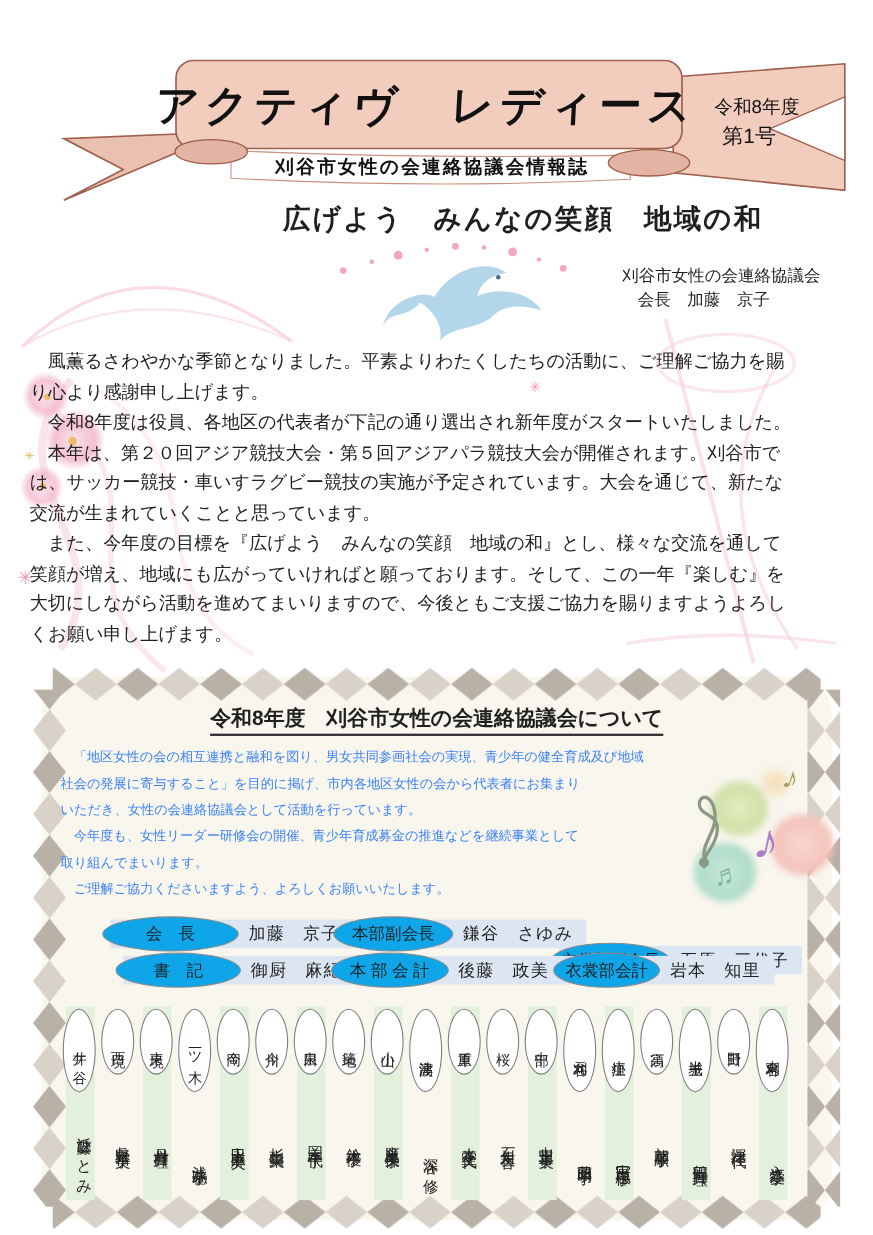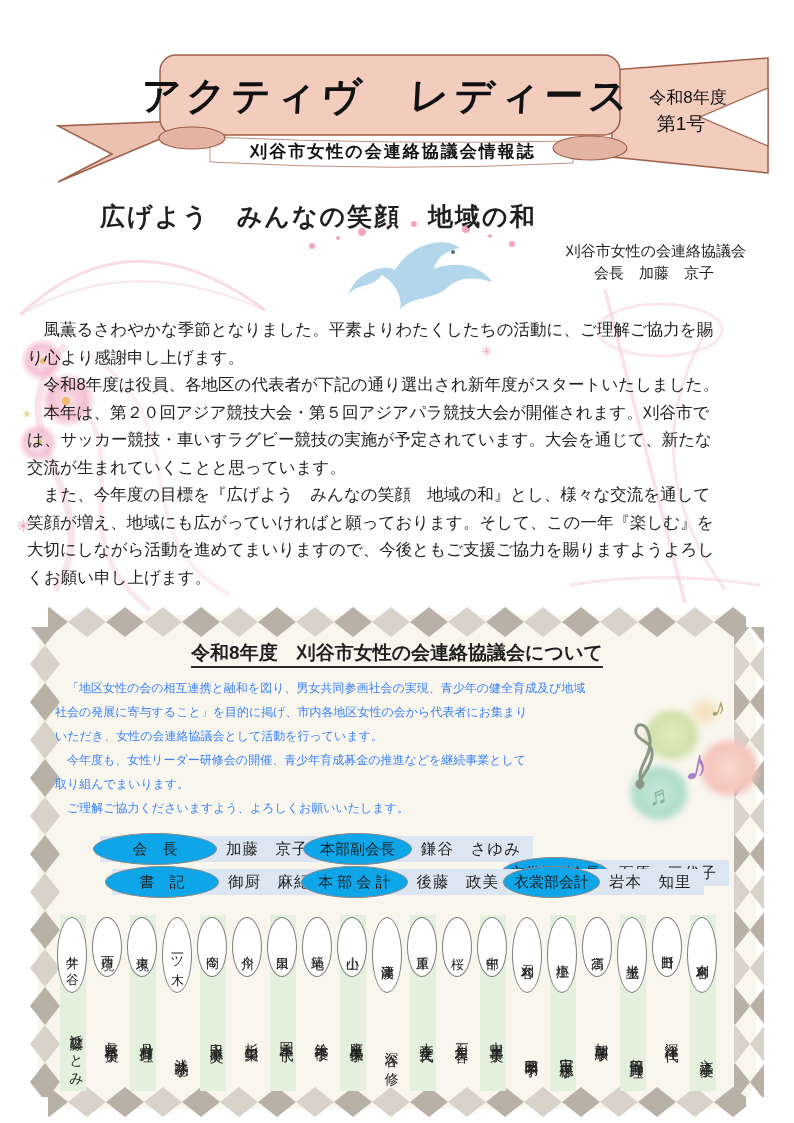--- a/index.html
+++ b/index.html
@@ -7,23 +7,23 @@
         font-family:"Liberation Sans","DejaVu Sans",sans-serif;color:#1f1f1f;}
   .abs{position:absolute;}
 
   
   .kairan{left:44px;top:38px;width:106px;height:72px;background:#fff;border:3px solid #151515;
           border-radius:16px;display:flex;align-items:center;justify-content:center;
           font-size:33px;font-weight:bold;letter-spacing:4px;z-index:6;}
   .ribbon-svg{left:55px;top:45px;z-index:4;}
   .ribbon-svg text{font-family:inherit;fill:#111;}
 
-  .headline{left:100px;top:200px;width:594px;text-align:left;font-size:25px;font-weight:bold;
+  .headline{left:100px;top:182px;width:594px;text-align:right;font-size:25px;font-weight:bold;
             letter-spacing:2px;z-index:5;}
-  .byline{right:48px;top:240px;text-align:right;font-size:15px;line-height:22px;z-index:5;}
+  .byline{right:48px;top:240px;text-align:center;font-size:15px;line-height:22px;z-index:5;}
   .byline .l2{padding-right:32px;}
 
   .greeting{left:27px;top:316px;width:742px;font-size:16.5px;line-height:27.5px;
             white-space:pre-line;z-index:5;color:#222;}
 
   
   .decor{z-index:1;pointer-events:none;}
   .sparkle{color:#ef9cb8;z-index:2;}
 
   

